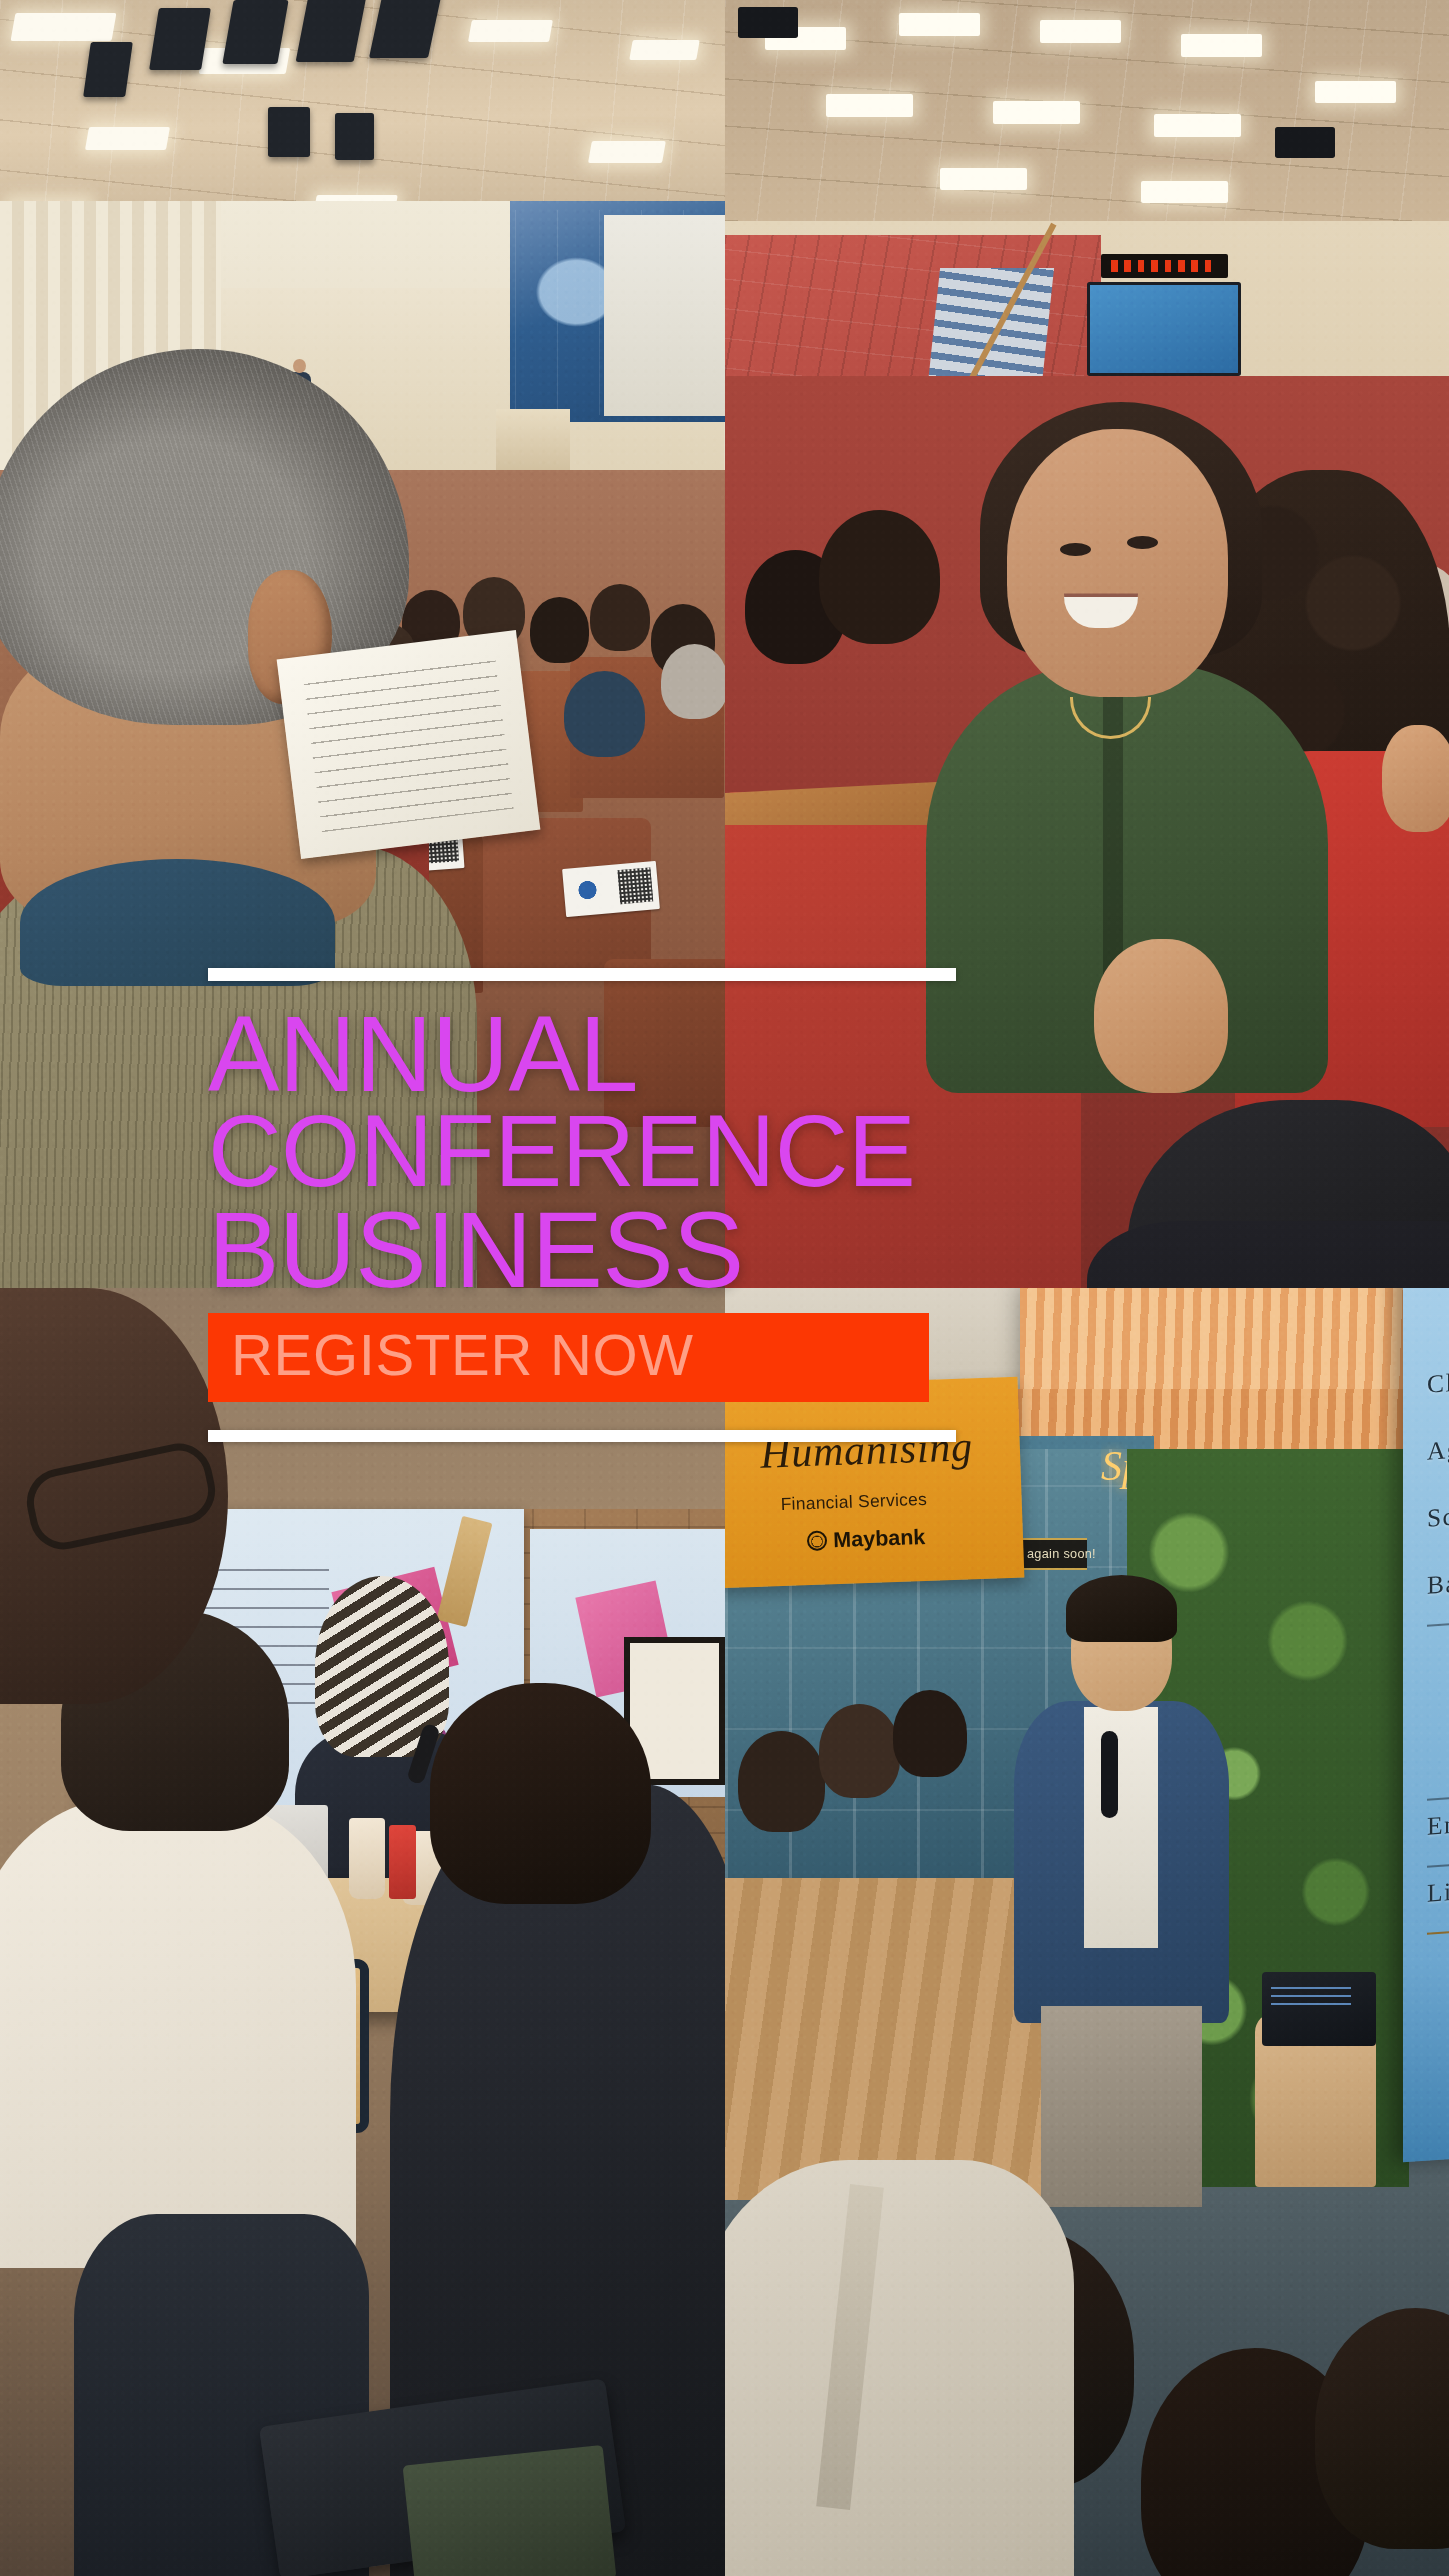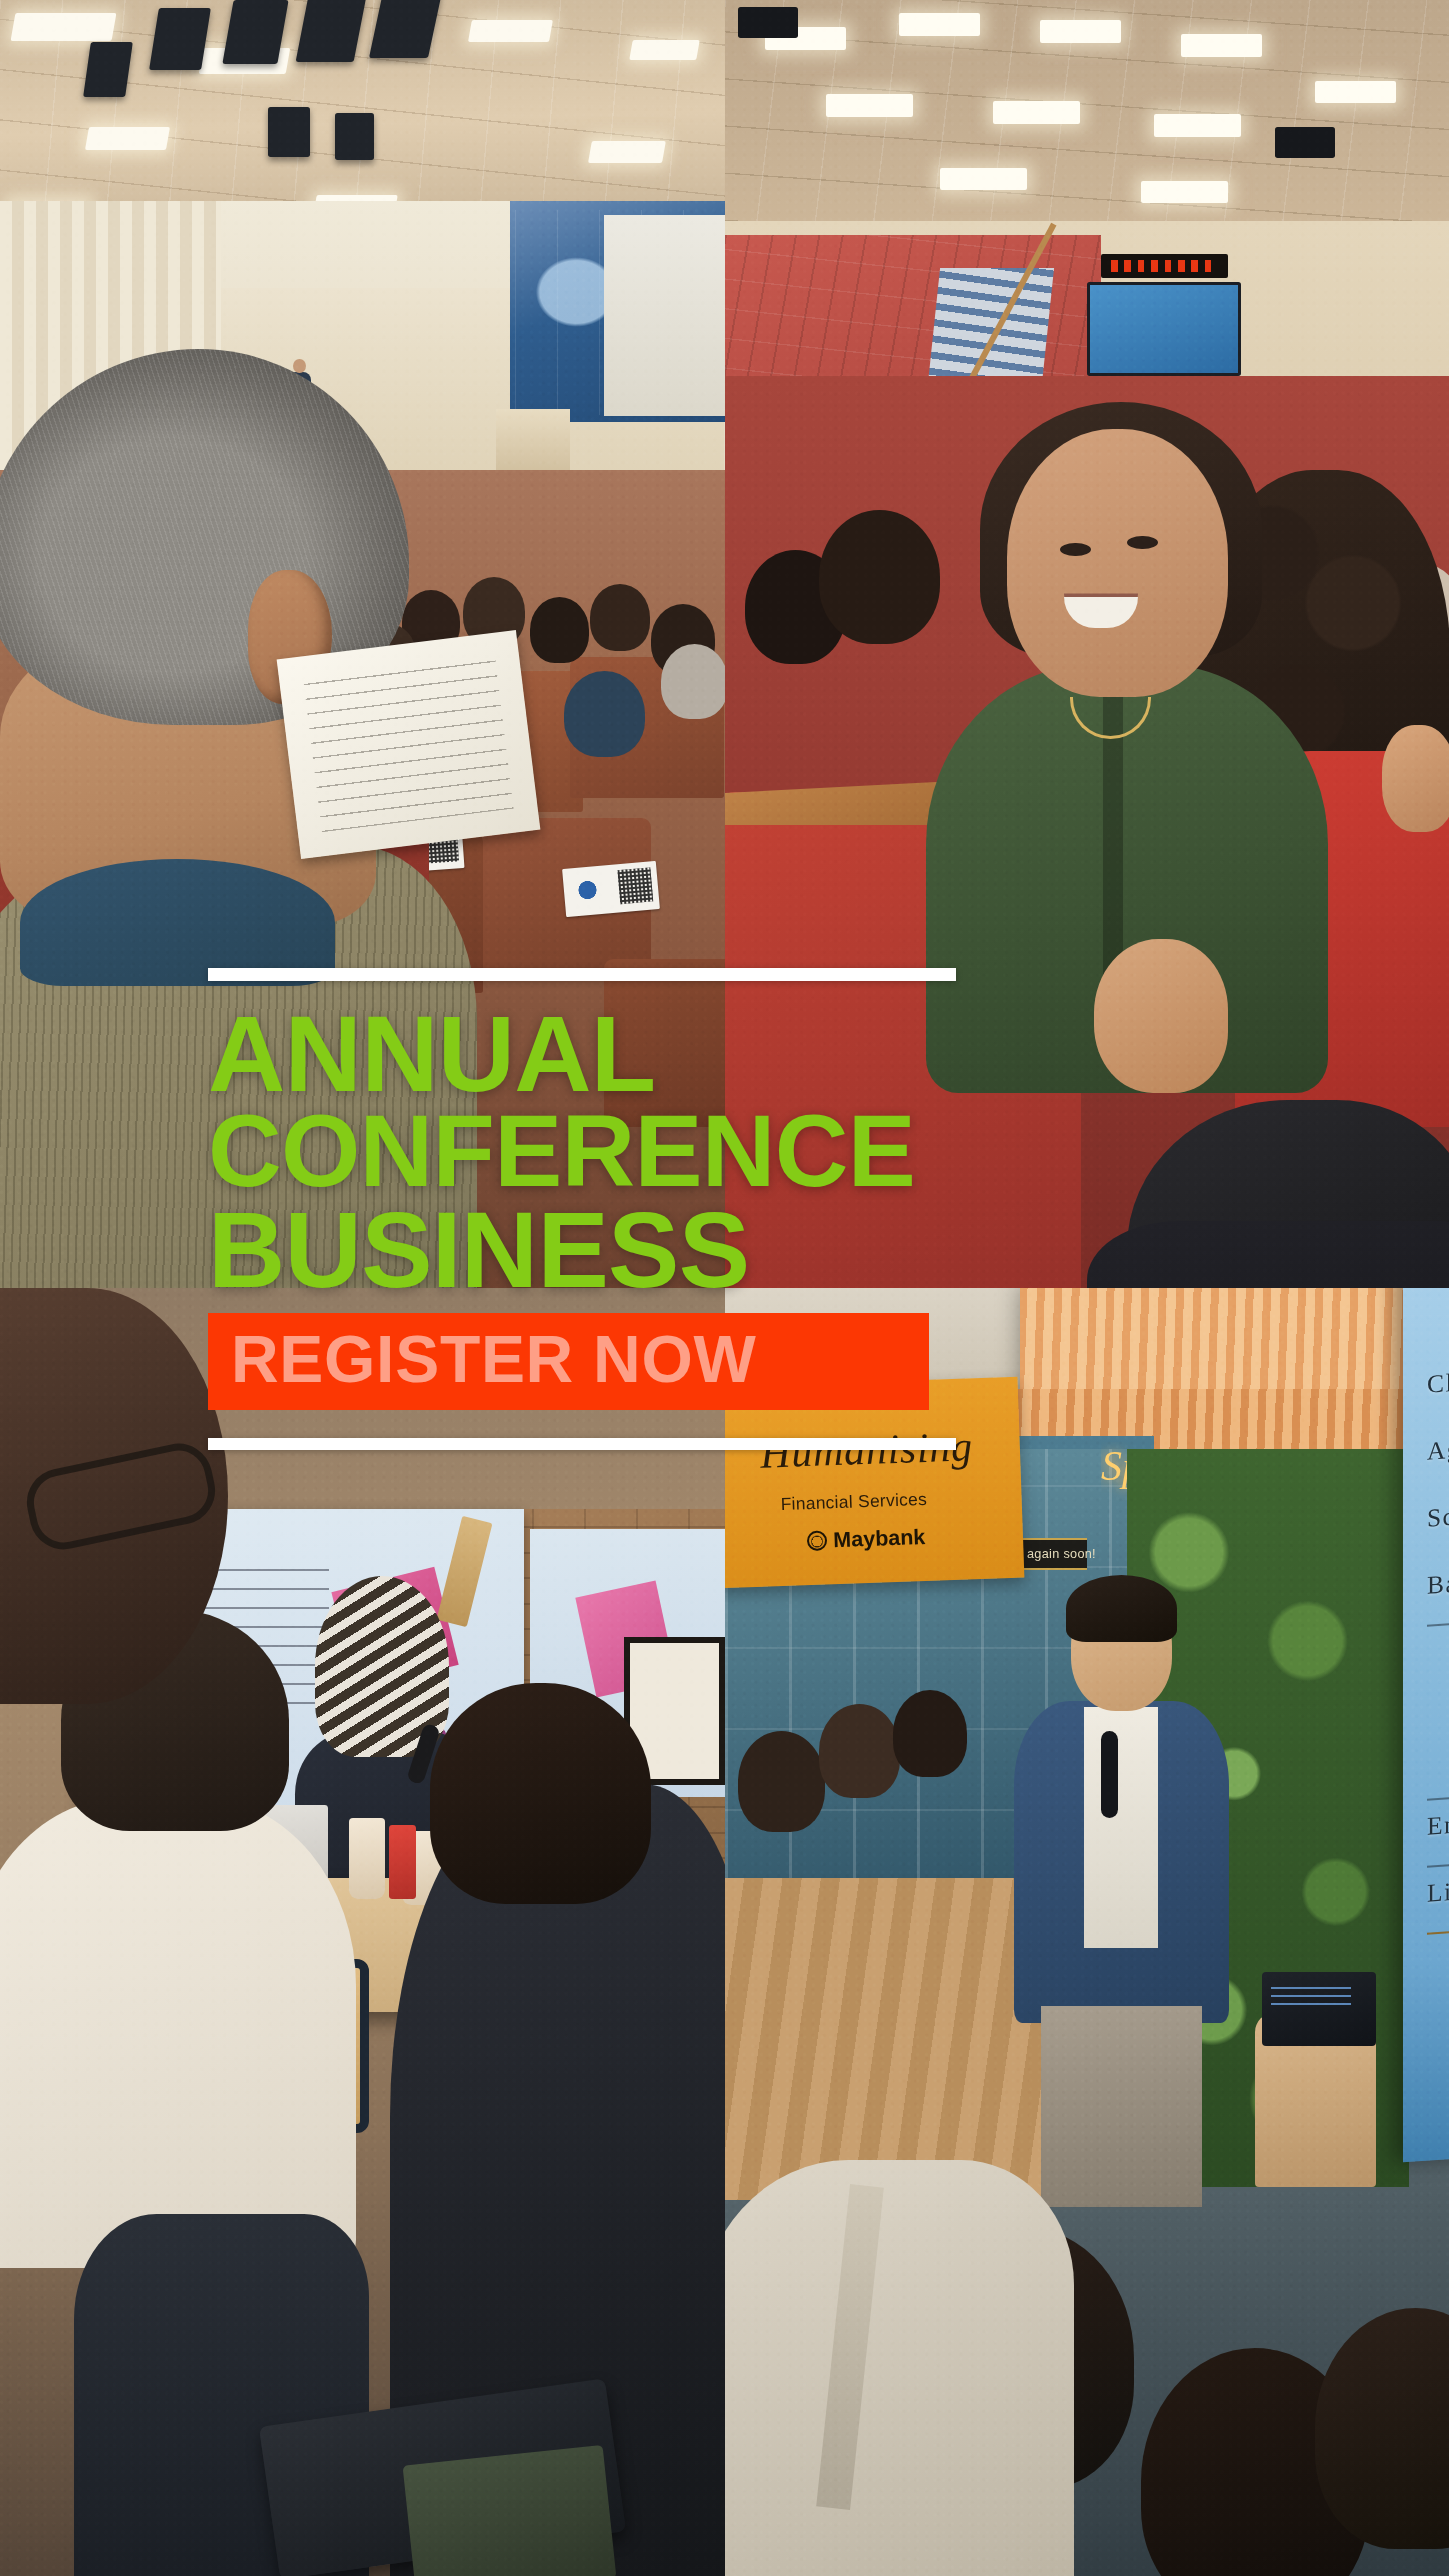--- a/index.html
+++ b/index.html
@@ -643,41 +643,41 @@
     text-shadow:0 1.3px 8px rgba(0,0,0,.35);
   }
   .rule-top{
     margin-top:19px;
     width:748px; height:12.7px;
     background:#ffffff;
     box-shadow:0 1.3px 6.7px rgba(0,0,0,.28);
   }
   .headline{
     margin-top:23px;
-    color:#84cc16;
-    font-weight:bold;
+    color:#d946ef;
+    font-weight:normal;
     font-size:107px;
     line-height:.94;
     letter-spacing:-0.7px;
     text-shadow:0 2px 12px rgba(0,0,0,.32);
   }
   .headline .ln{ display:block; white-space:nowrap; }
   .headline .ln3{ font-size:102px; }
   .cta{
     margin-top:12px;
     display:inline-block;
     background:#fc3703;
     padding:13.4px 23px 17.4px;
     width:721px;
     box-sizing:border-box;
   }
   .cta-label{
     display:block;
-    font-size:66px;
-    font-weight:bold;
+    font-size:58px;
+    font-weight:normal;
     line-height:1;
     letter-spacing:0.7px;
     color:rgba(255,255,255,.52);
     white-space:nowrap;
   }
   .rule-bottom{
     margin-top:28px;
     width:748px; height:12.7px;
     background:#ffffff;
     box-shadow:0 1.3px 6.7px rgba(0,0,0,.28);

